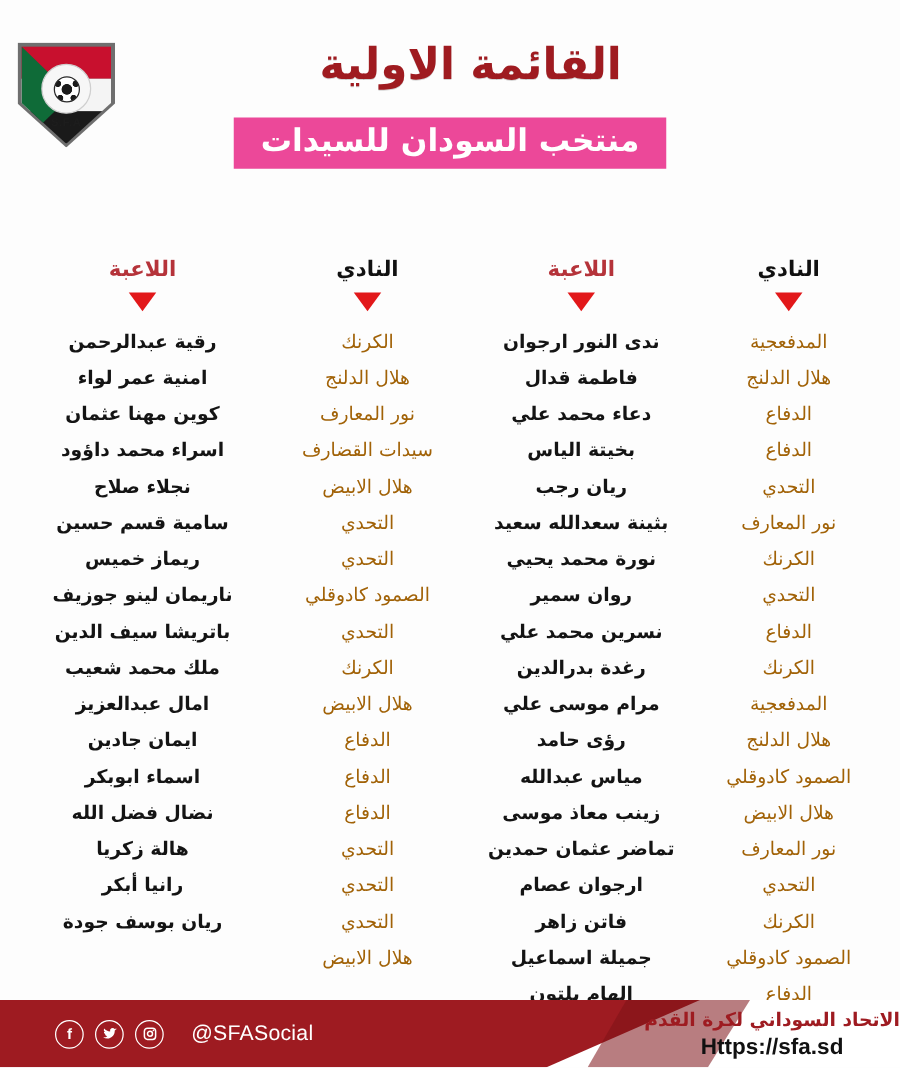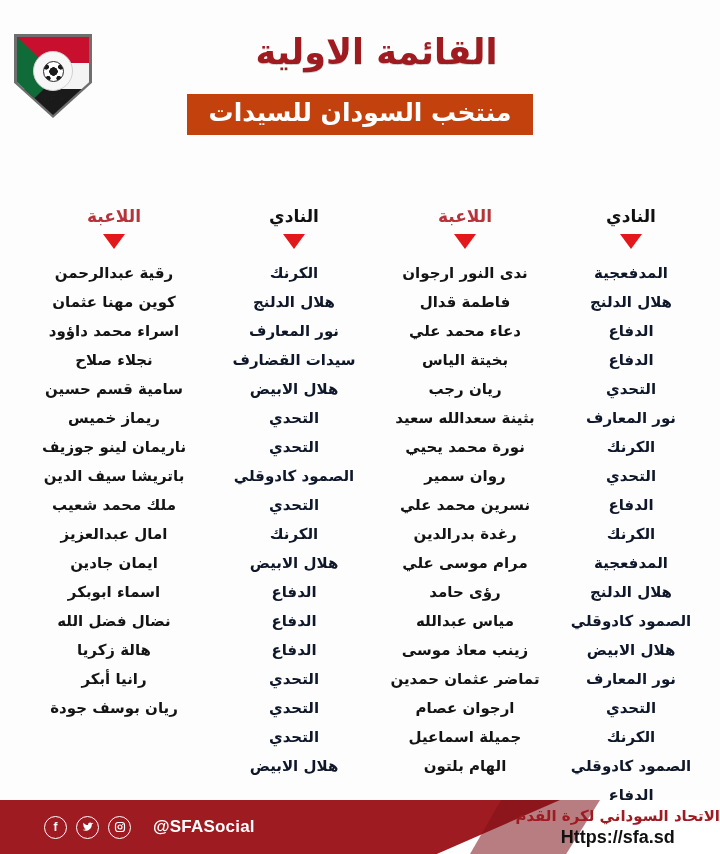--- a/index.html
+++ b/index.html
@@ -129,21 +129,21 @@
   }
   .title-sub-wrap {
     position: absolute;
     left: 0;
     right: 0;
     top: 94px;
     text-align: center;
   }
   .title-sub {
     display: inline-block;
-    background: #c2410c;
+    background: #ec4899;
     color: #ffffff;
     font-size: 25px;
     font-weight: bold;
     padding: 5px 22px 7px 22px;
     line-height: 1.15;
   }
 
   
   .columns {
     position: absolute;
@@ -187,22 +187,22 @@
     align-items: center;
     justify-content: center;
     white-space: nowrap;
     overflow: visible;
   }
   .cell-player {
     color: #141414;
     font-weight: bold;
   }
   .cell-club {
-    color: #0f172a;
-    font-weight: bold;
+    color: #a16207;
+    font-weight: normal;
   }
 
   
   .col.c-player-a { flex: 0 0 182px; }
   .col.c-club-a   { flex: 0 0 150px; }
   .col.c-player-b { flex: 0 0 200px; }
   .col.c-club-b   { flex: 0 0 160px; }
 
   
   .footer {
@@ -254,21 +254,21 @@
     justify-content: center;
     font-size: 12px;
     font-weight: bold;
     font-family: "Liberation Sans", sans-serif;
     flex: 0 0 auto;
   }
   .sicon svg { display: block; }
   .handle {
     color: #ffffff;
     font-size: 17px;
-    font-weight: bold;
+    font-weight: normal;
     margin-left: 13px;
     font-family: "Liberation Sans", sans-serif;
     letter-spacing: 0.2px;
   }
   .footer-right {
     position: absolute;
     right: 0;
     top: 7px;
     text-align: center;
     line-height: 1.25;
@@ -357,20 +357,21 @@
           <div class="cell cell-player">نورة محمد يحيي</div>
           <div class="cell cell-player">روان سمير</div>
           <div class="cell cell-player">نسرين محمد علي</div>
           <div class="cell cell-player">رغدة بدرالدين</div>
           <div class="cell cell-player">مرام موسى علي</div>
           <div class="cell cell-player">رؤى حامد</div>
           <div class="cell cell-player">مياس عبدالله</div>
           <div class="cell cell-player">زينب معاذ موسى</div>
           <div class="cell cell-player">تماضر عثمان حمدين</div>
           <div class="cell cell-player">ارجوان عصام</div>
+          <div class="cell cell-player">فاتن زاهر</div>
           <div class="cell cell-player">جميلة اسماعيل</div>
           <div class="cell cell-player">الهام بلتون</div>
         </div>
     </div>
 
     <div class="col c-club-b">
       <div class="col-head head-club">النادي</div>
       <div class="head-arrow"></div>
       <div class="col-body">
           <div class="cell cell-club">الكرنك</div>
@@ -392,20 +393,21 @@
           <div class="cell cell-club">التحدي</div>
           <div class="cell cell-club">هلال الابيض</div>
         </div>
     </div>
 
     <div class="col c-player-b">
       <div class="col-head head-player">اللاعبة</div>
       <div class="head-arrow"></div>
       <div class="col-body">
           <div class="cell cell-player">رقية عبدالرحمن</div>
+          <div class="cell cell-player">امنية عمر لواء</div>
           <div class="cell cell-player">كوين مهنا عثمان</div>
           <div class="cell cell-player">اسراء محمد داؤود</div>
           <div class="cell cell-player">نجلاء صلاح</div>
           <div class="cell cell-player">سامية قسم حسين</div>
           <div class="cell cell-player">ريماز خميس</div>
           <div class="cell cell-player">ناريمان لينو جوزيف</div>
           <div class="cell cell-player">باتريشا سيف الدين</div>
           <div class="cell cell-player">ملك محمد شعيب</div>
           <div class="cell cell-player">امال عبدالعزيز</div>
           <div class="cell cell-player">ايمان جادين</div>

